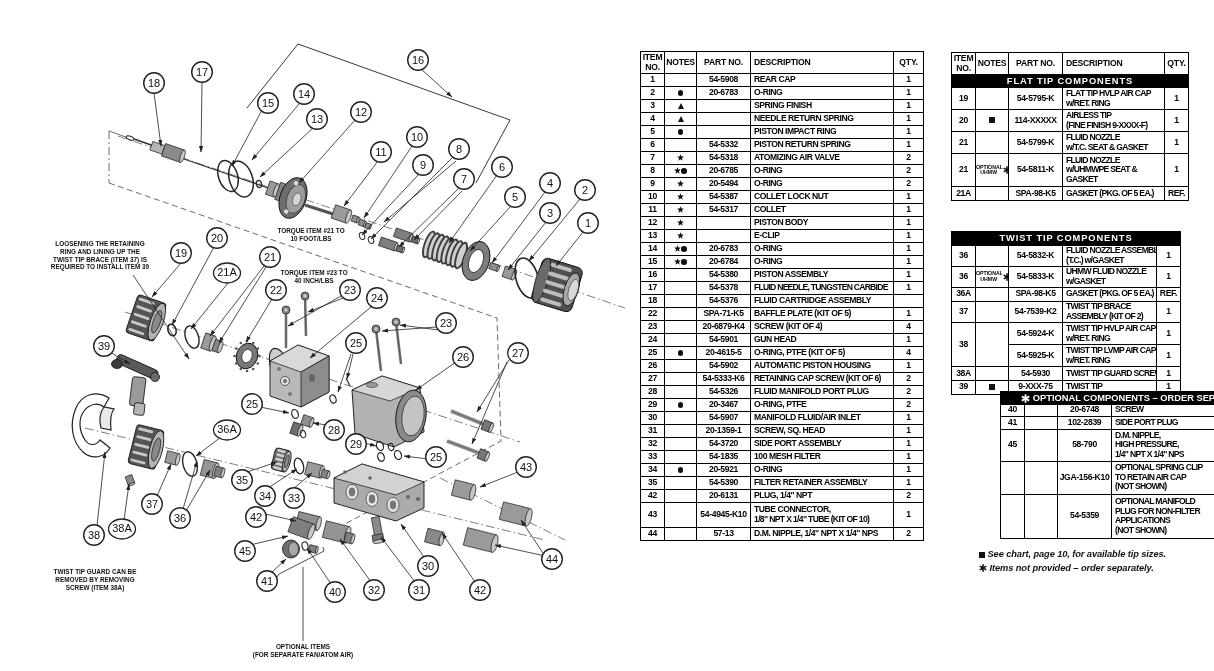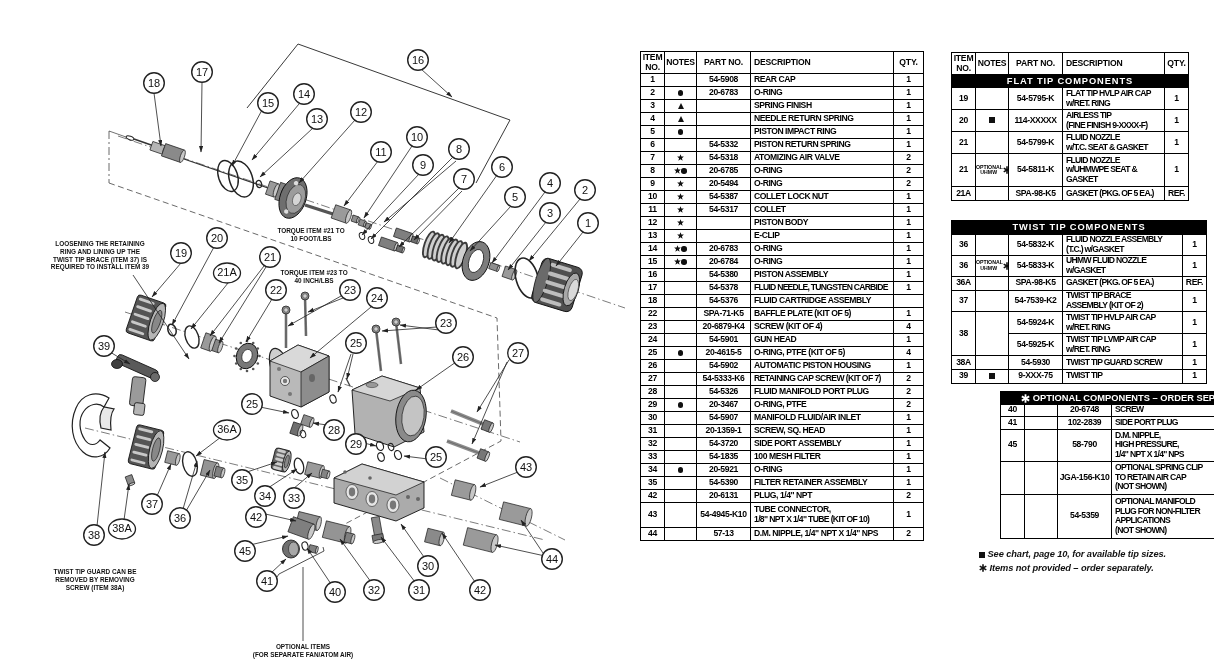--- a/index.html
+++ b/index.html
@@ -731,21 +731,21 @@
           <td class="c">26</td>
           <td class="c"></td>
           <td class="c">54-5902</td>
           <td class="d">AUTOMATIC PISTON HOUSING</td>
           <td class="c">1</td>
         </tr>
 <tr style="height:13px">
           <td class="c">27</td>
           <td class="c"></td>
           <td class="c">54-5333-K6</td>
-          <td class="d"><span style="letter-spacing:-0.6px">RETAINING CAP SCREW (KIT OF 7)</span></td>
+          <td class="d"><span style="letter-spacing:-0.6px">RETAINING CAP SCREW (KIT OF 6)</span></td>
           <td class="c">2</td>
         </tr>
 <tr style="height:13px">
           <td class="c">28</td>
           <td class="c"></td>
           <td class="c">54-5326</td>
           <td class="d">FLUID MANIFOLD PORT PLUG</td>
           <td class="c">2</td>
         </tr>
 <tr style="height:13px">
@@ -875,21 +875,21 @@
         </tr>
 <tr style="height:14px">
           <td class="c">21A</td>
           <td class="c"></td>
           <td class="c">SPA-98-K5</td>
           <td class="d">GASKET (PKG. OF 5 EA.)</td>
           <td class="c">REF.</td>
         </tr>
 </tbody>
     </table>
-<table class="pt rt" style="left:951px;top:220px;width:256px">
+<table class="pt rt" style="left:951px;top:231px;width:230px">
 <colgroup>
         <col style="width:24px">
         <col style="width:33px">
         <col style="width:54px">
         <col>
         <col style="width:24px">
       </colgroup>
 <tbody>
         <tr style="height:13.5px">
           <td colspan="5" class="band">TWIST TIP COMPONENTS</td>

